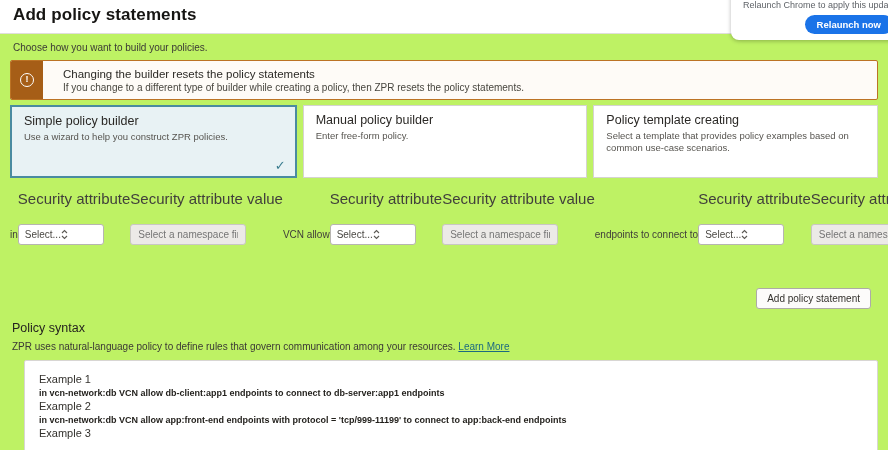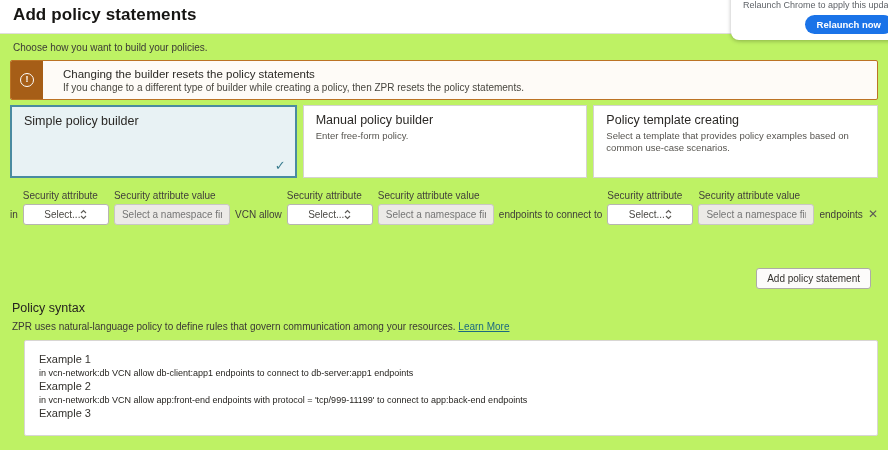--- a/index.html
+++ b/index.html
@@ -48,24 +48,24 @@
   .card.selected { border:2px solid #4a8ba0; background:#e8f2f4; }
   .card-title { font-size:12.5px; color:#2a2825; margin-bottom:3px; }
   .card-desc { font-size:9.5px; color:#56544f; line-height:1.3; max-width:270px; }
   .card-check { position:absolute; right:9px; bottom:3px; color:#3a7d8f; font-size:13px; }
 
   
   .stmt-row {
     margin-top:12px; display:flex; align-items:flex-end; justify-content:space-between;
   }
   .fgroup { display:flex; flex-direction:column; }
-  .flabel { font-size:10px; color:#413f3b; margin-bottom:3px; white-space:nowrap; }
+  .flabel { font-size:15px; color:#413f3b; margin-bottom:17px; white-space:nowrap; }
   .select {
     height:21px; width:86px; background:#fff; border:1px solid #b7b5b1; border-radius:3px;
-    display:flex; align-items:center; justify-content:center; padding:0 6px;
+    display:flex; align-items:center; justify-content:flex-start; padding:0 6px;
     font-size:10px; color:#4b4945; cursor:pointer;
   }
   .ns-input {
     height:21px; width:116px; background:#eceae7; border:1px solid #c9c7c3; border-radius:3px;
     font-size:10px; color:#8b8984; padding:0 7px; font-family:"Liberation Sans", sans-serif;
   }
   .conn { font-size:10px; color:#3f3d39; padding-bottom:5px; white-space:nowrap; }
   .row-close { font-size:12px; color:#5c5a56; padding-bottom:4px; cursor:pointer; }
 
   
@@ -80,21 +80,21 @@
   .syntax { margin-top:12px; margin-left:2px; }
   .syntax-title { font-size:12.5px; font-weight:400; color:#26241f; }
   .syntax-desc { font-size:10px; color:#3b3935; margin-top:6px; }
   .learn-link { color:#1c6a80; text-decoration:underline; cursor:pointer; }
 
   .examples {
     margin-top:8px; background:#fff; border:1px solid #d8d6d3; border-radius:2px;
     padding:10px 14px; min-height:96px;margin-left:12px;
   }
   .ex-label { font-size:11px; color:#33312d; margin-top:2px; }
-  .ex-code { font-size:9px; font-weight:400; color:#201e1a; margin-top:3px; margin-bottom:2px; }
+  .ex-code { font-size:9px; font-weight:700; color:#201e1a; margin-top:3px; margin-bottom:2px; }
 
   
   .chrome-popup {
     position:absolute; left:731px; top:-16px; width:176px; height:56px;
     background:#fff; border-radius:8px; z-index:20;
     box-shadow:0 1px 4px rgba(0,0,0,.28);
     padding:16px 12px 0 12px;
   }
   .chrome-msg { font-size:9px; color:#5f6368; white-space:nowrap; text-align:center; }
   .relaunch-btn {
@@ -128,20 +128,21 @@
     </div>
     <div class="warning-body">
       <div class="warning-title">Changing the builder resets the policy statements</div>
       <div class="warning-desc">If you change to a different type of builder while creating a policy, then ZPR resets the policy statements.</div>
     </div>
   </div>
 
   <div class="cards">
     <div class="card selected">
       <div class="card-title">Simple policy builder</div>
+      <div class="card-desc">Use a wizard to help you construct ZPR policies.</div>
       <span class="card-check">✓</span>
     </div>
     <div class="card">
       <div class="card-title">Manual policy builder</div>
       <div class="card-desc">Enter free-form policy.</div>
     </div>
     <div class="card">
       <div class="card-title">Policy template creating</div>
       <div class="card-desc">Select a template that provides policy examples based on common use-case scenarios.</div>
     </div>

